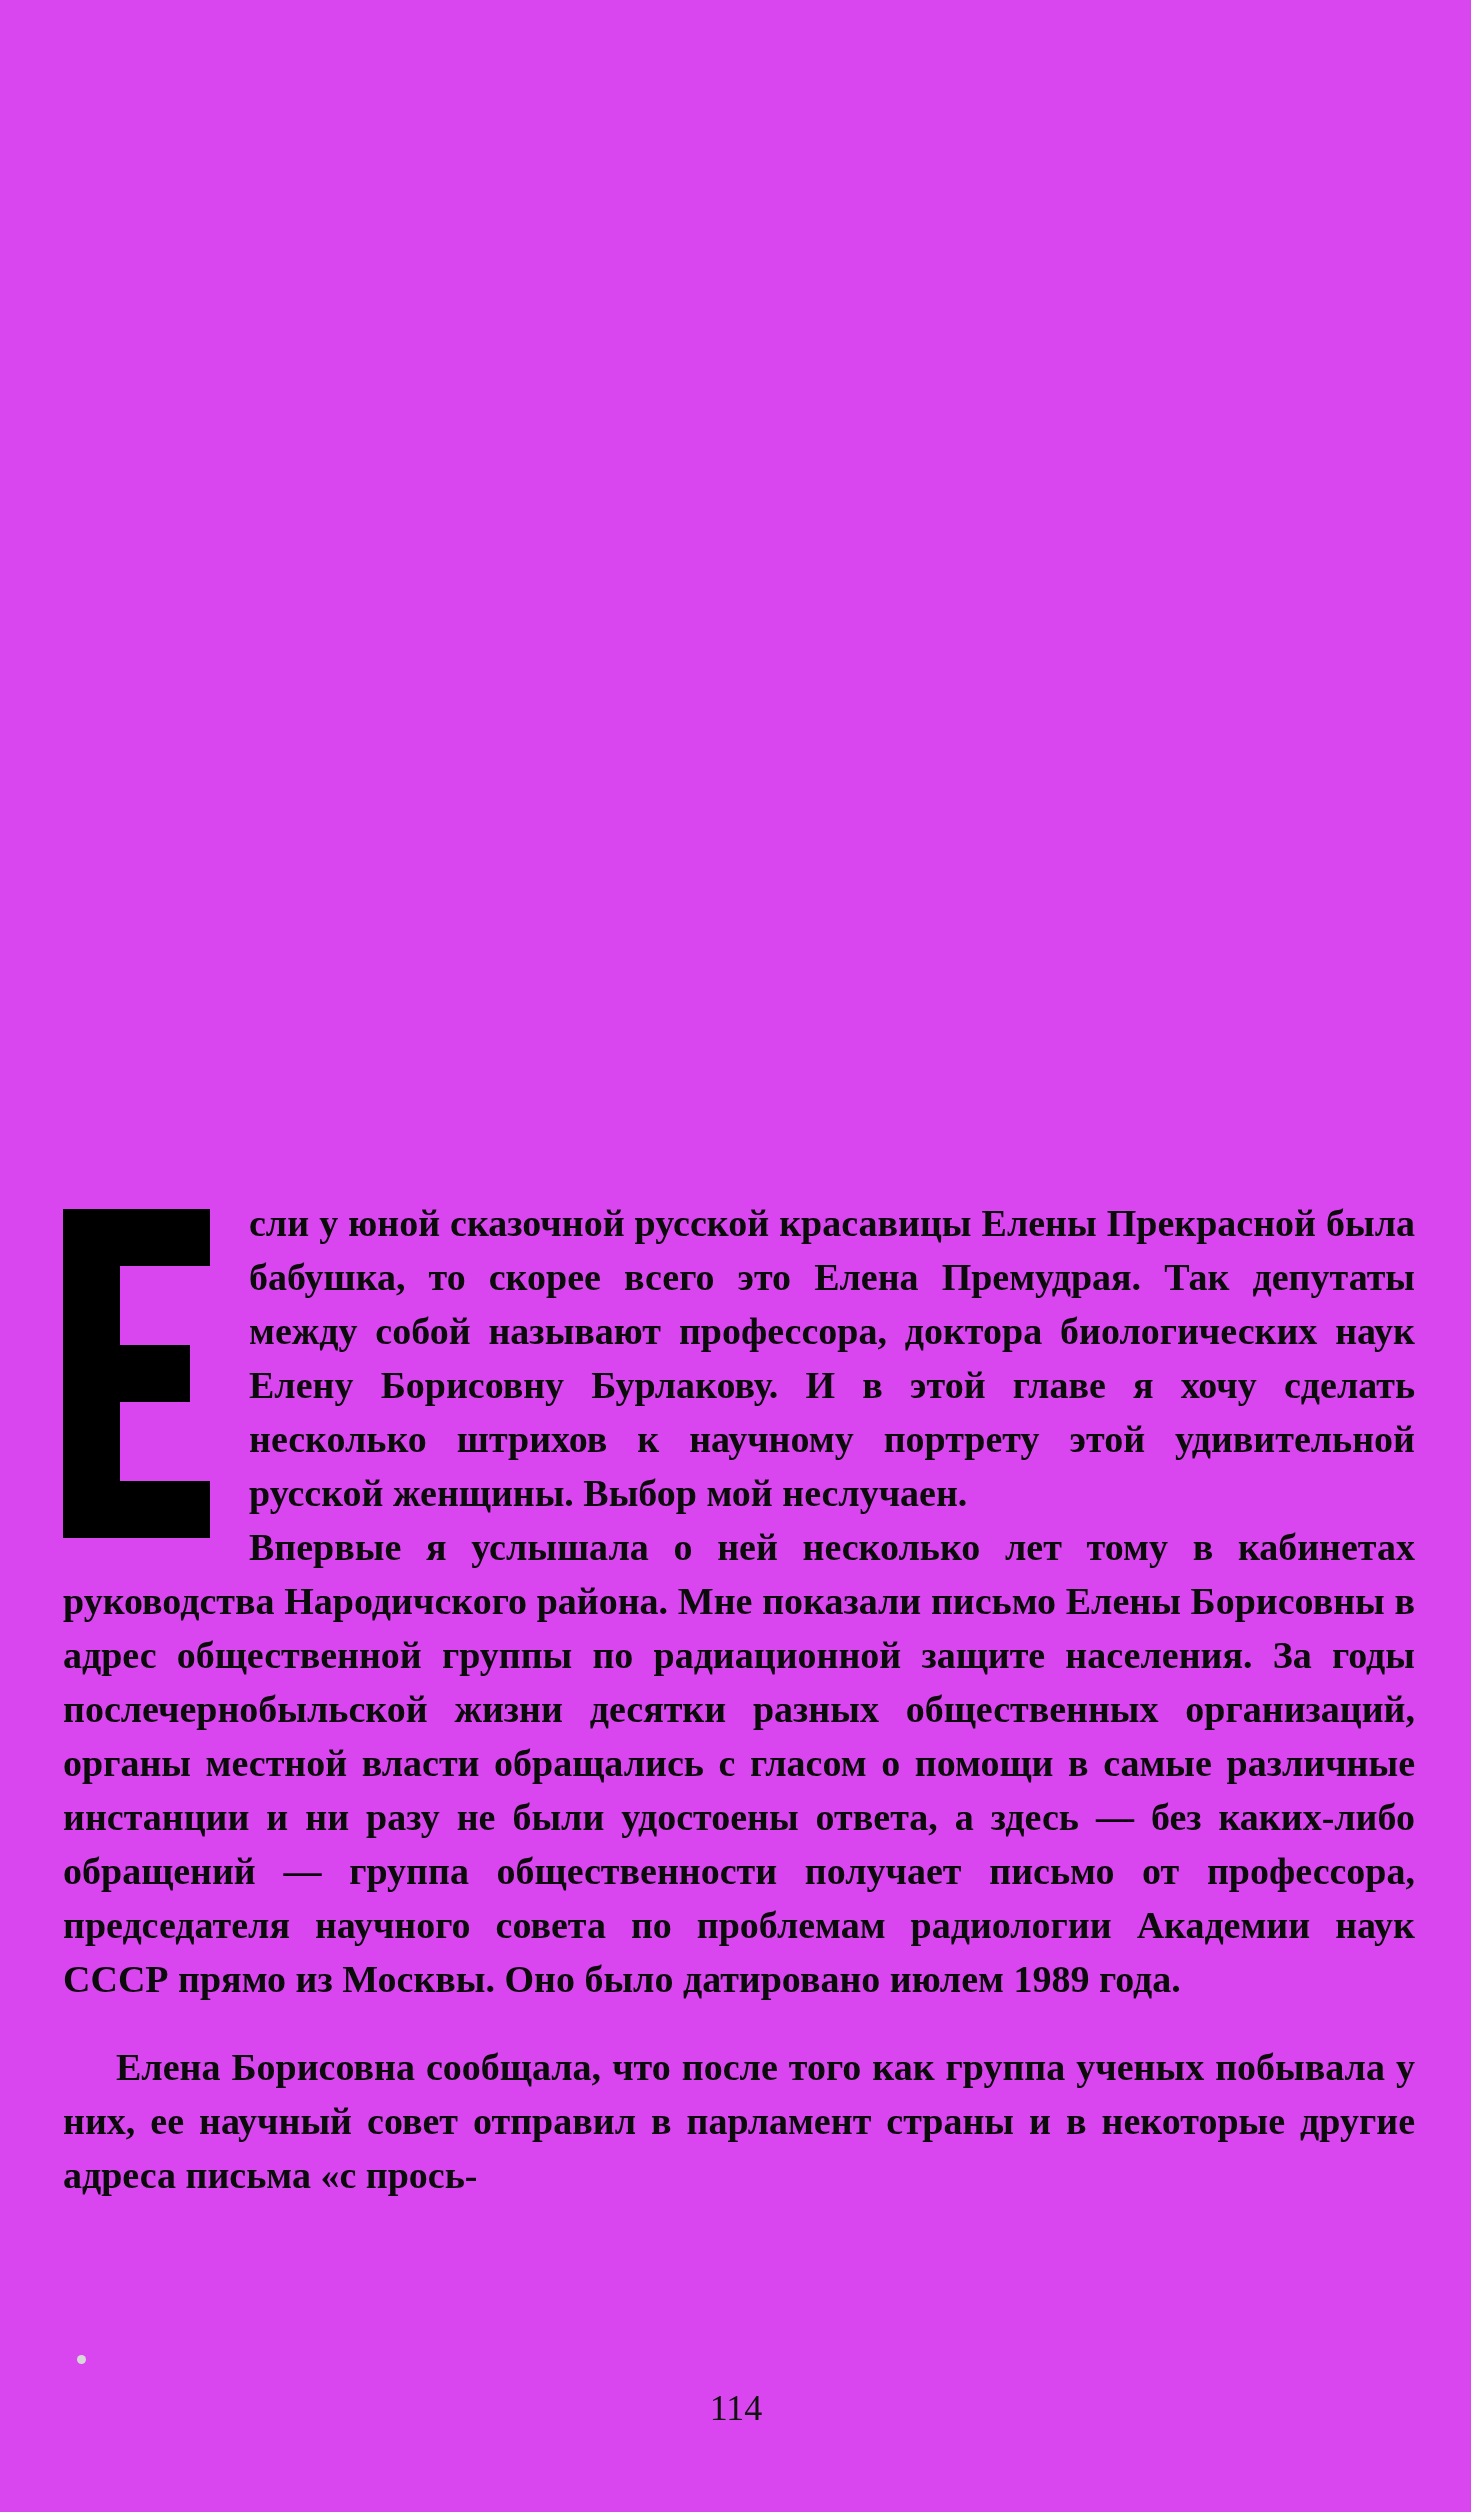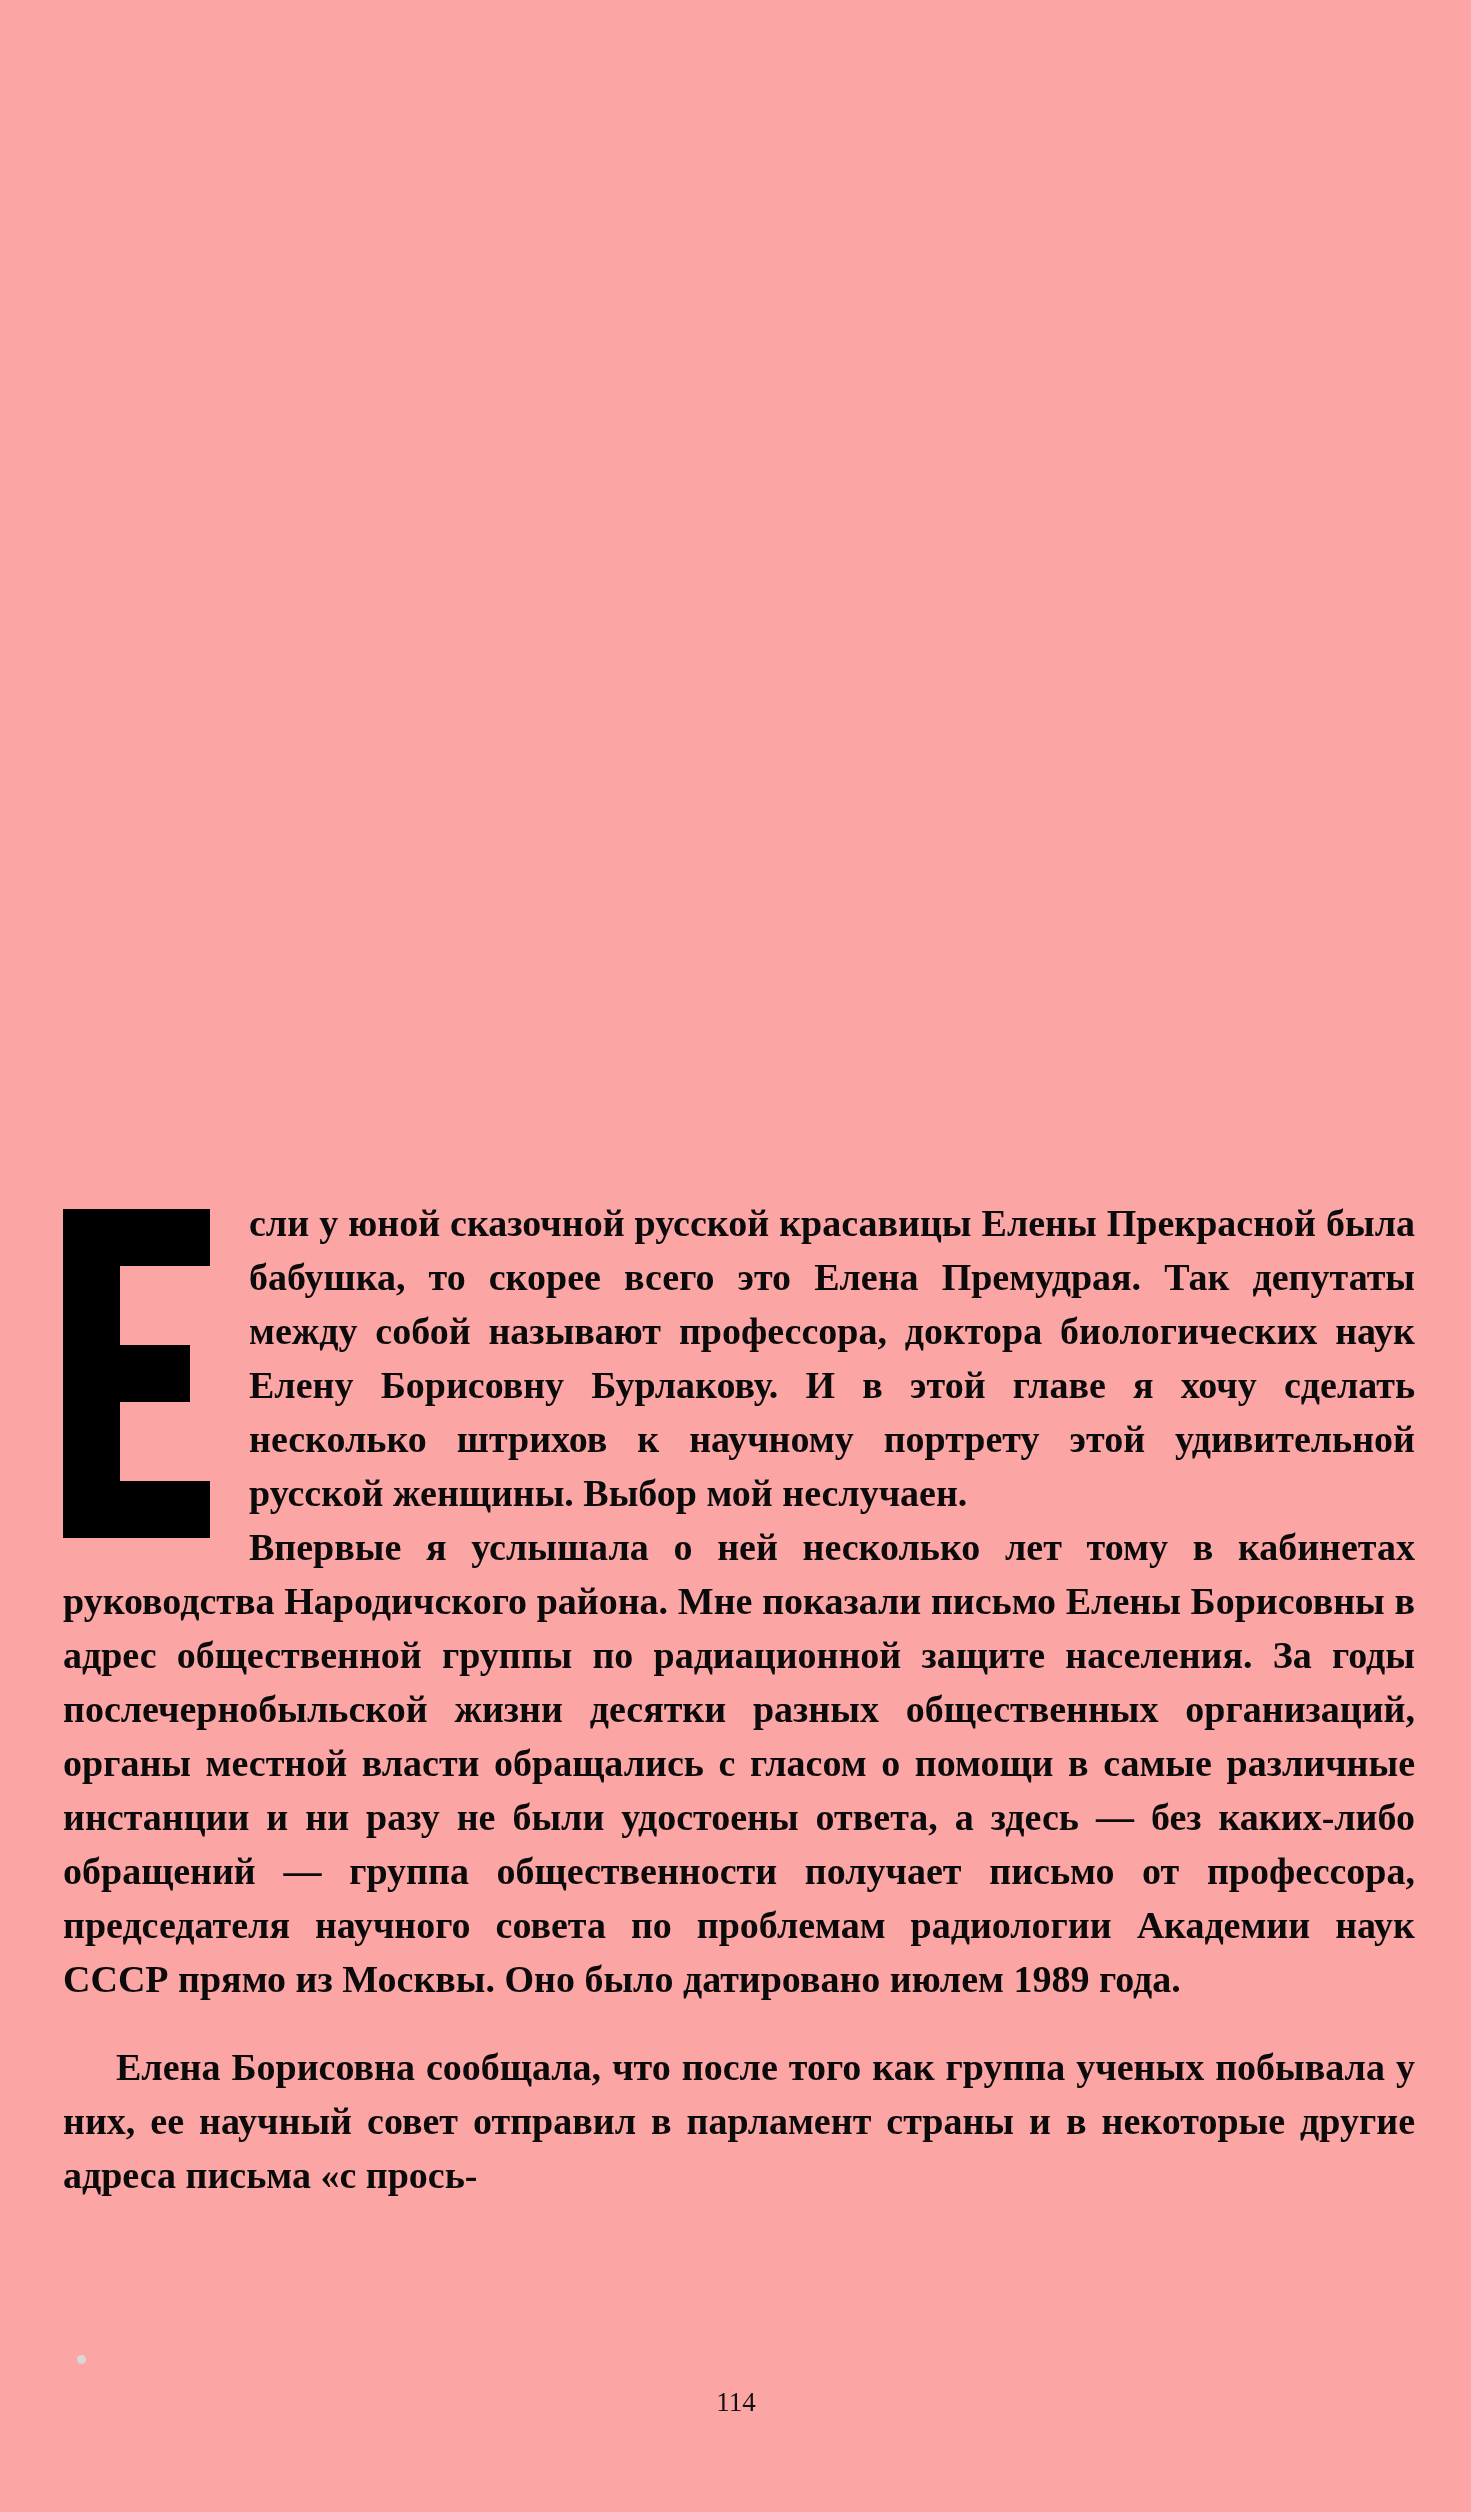--- a/index.html
+++ b/index.html
@@ -13,21 +13,21 @@
     font-family: "Liberation Serif", serif;
     color: #000000;
     position: relative;
     overflow: hidden;
   }
   .page {
     position: absolute;
     left: 0; top: 0;
     width: 1472px;
     height: 2512px;
-    background: #fca5a5;
+    background: #d946ef;
   }
   .text-block {
     position: absolute;
     left: 63px;
     top: 1196px;
     width: 1352px;
   }
   .body-text {
     font-size: 38px;
     line-height: 54px;
@@ -86,21 +86,21 @@
   .para.last {
     text-align: justify;
   }
   .page-number {
     position: absolute;
     left: 0;
     top: 2387px;
     width: 1472px;
     text-align: center;
     font-family: "Liberation Serif", serif;
-    font-size: 27px;
+    font-size: 36px;
     font-weight: 400;
     color: #111111;
   }
   .edge-mark {
     position: absolute;
     left: 77px;
     top: 2355px;
     width: 9.2px;
     height: 9.2px;
     background: #d8d8d8;

